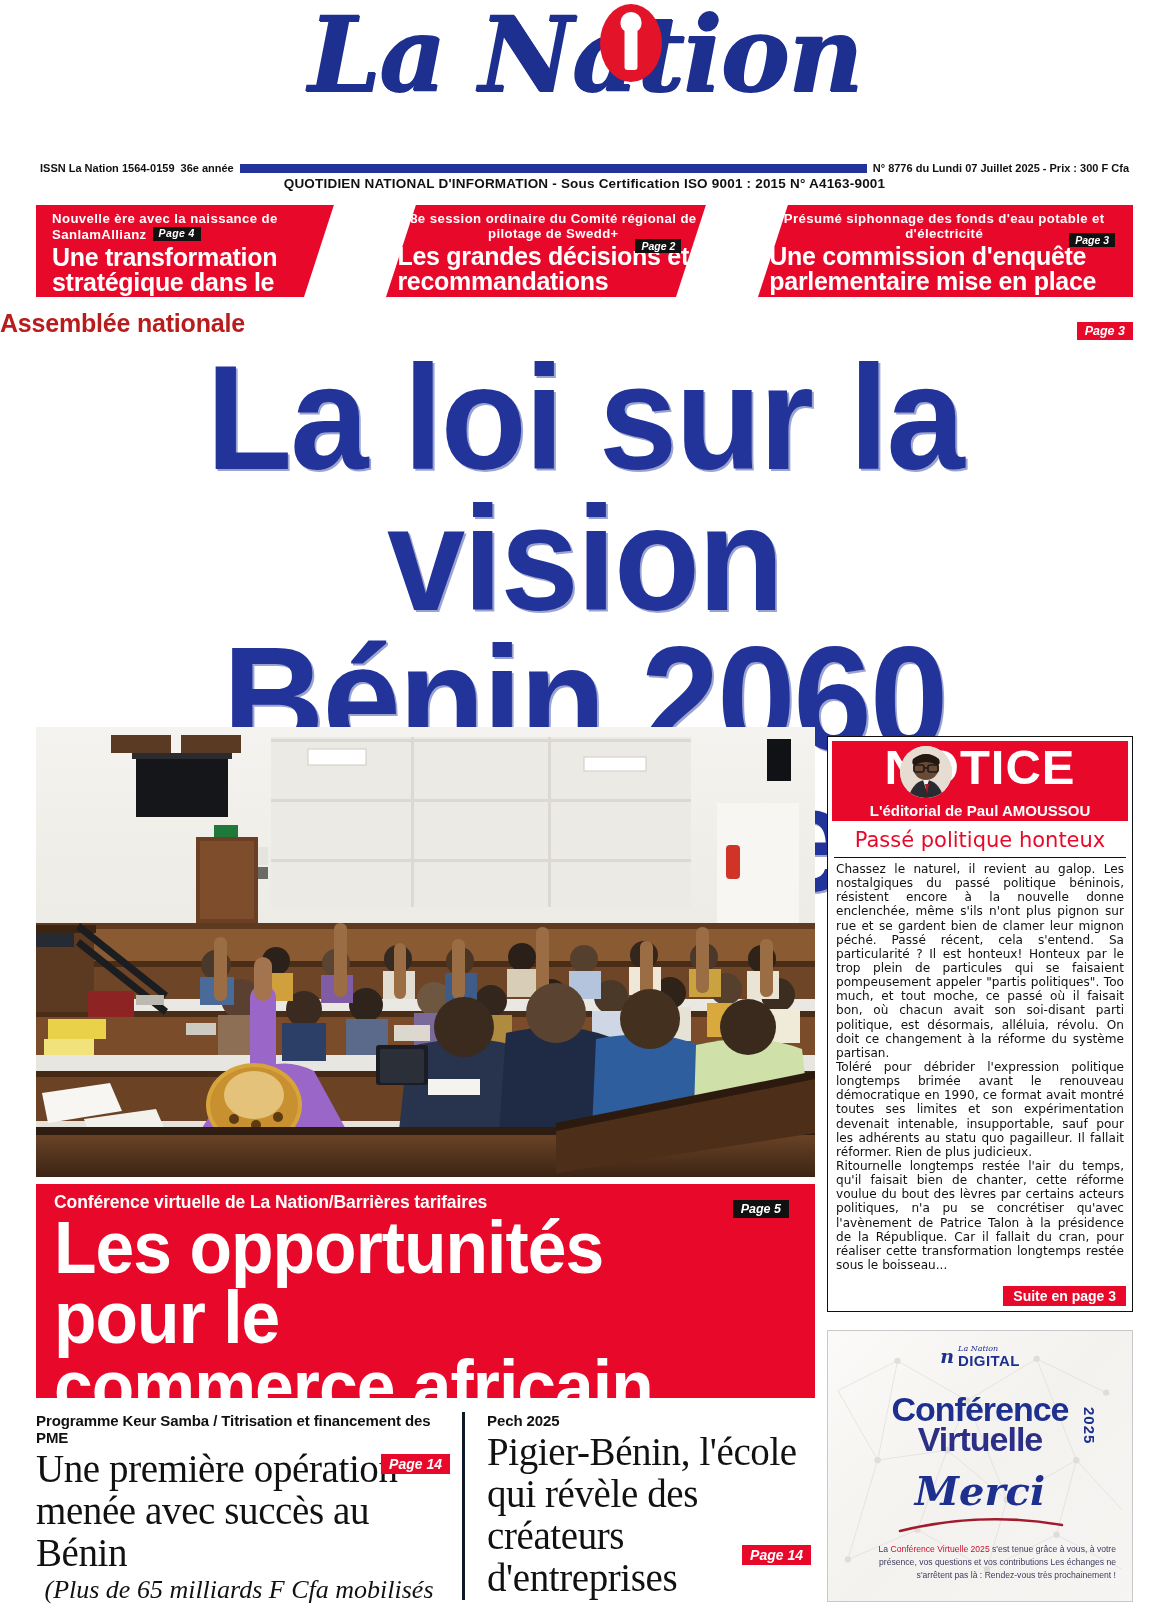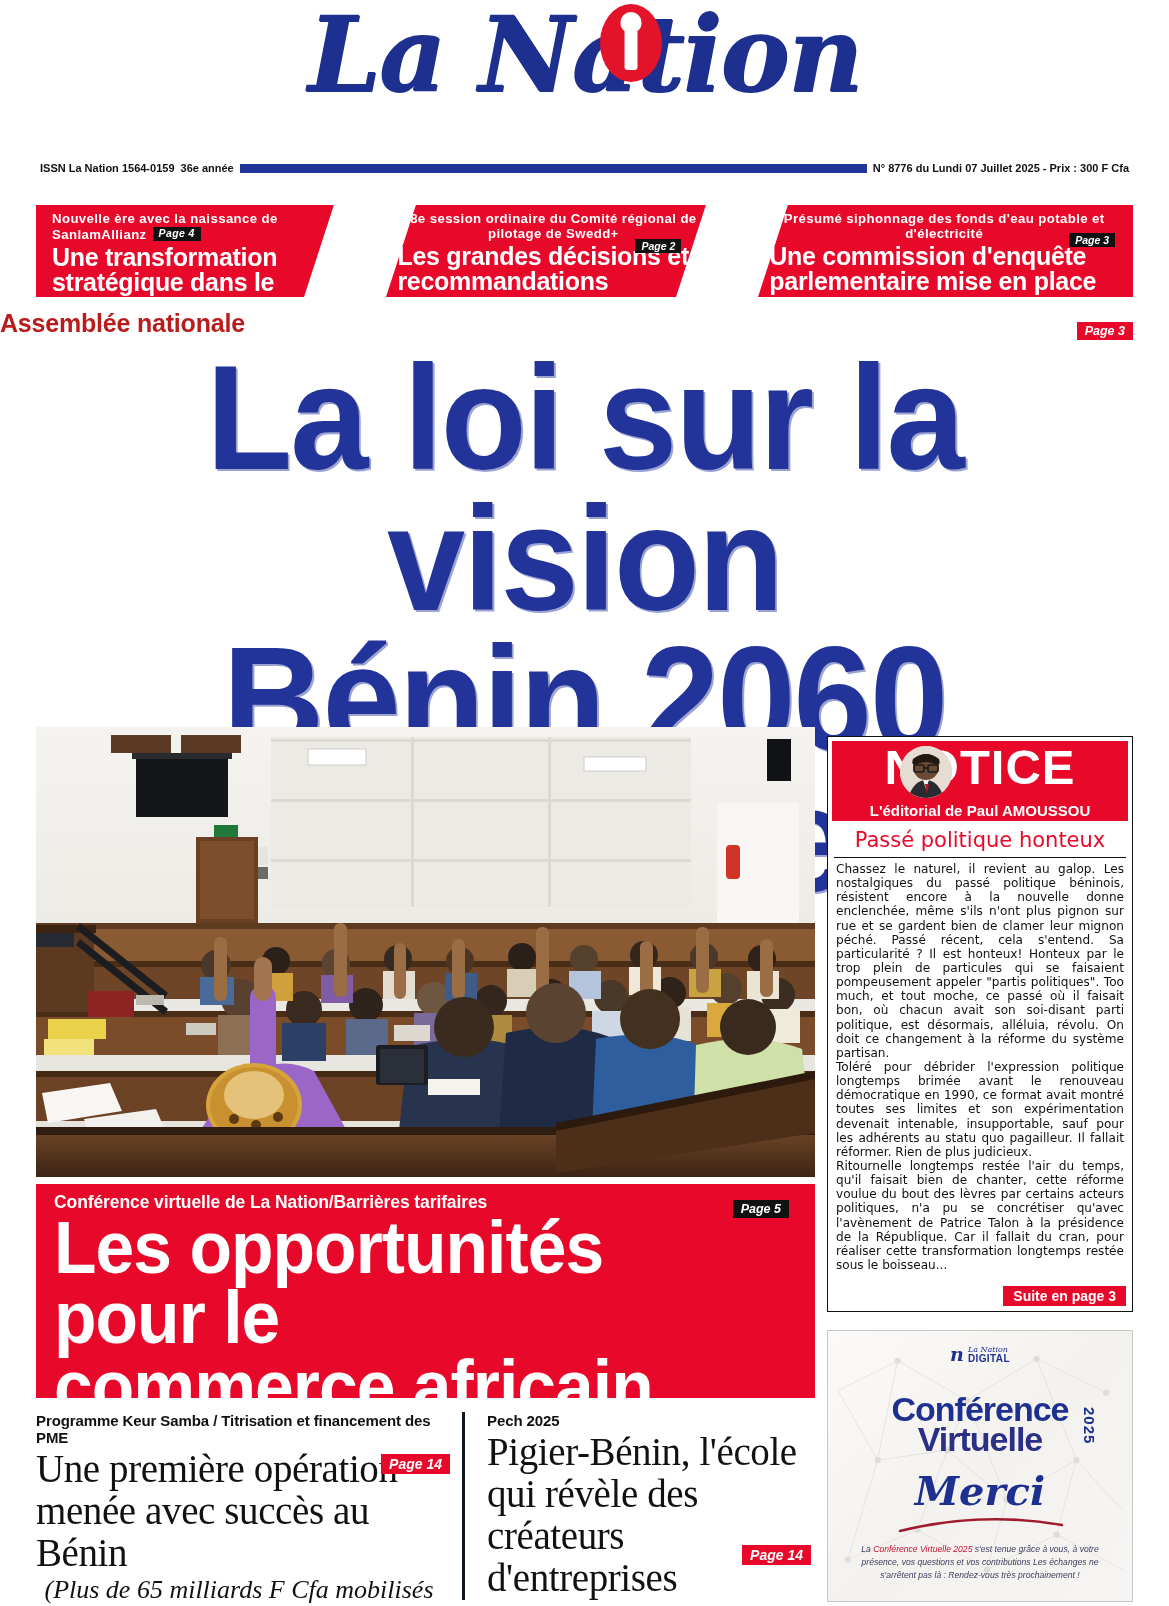--- a/index.html
+++ b/index.html
@@ -253,21 +253,21 @@
   .ad-logo-mark {
     font-family: "DejaVu Serif", serif; font-weight: 700; font-style: italic;
     font-size: 19px; color: #1d2f8f; line-height: 1;
   }
   .ad-logo-txt { text-align: left; line-height: 1; }
   .ad-logo-txt .l1 {
     font-family: "DejaVu Serif", serif; font-style: italic;
     font-size: 8px; color: #1d2f8f; display: block;
   }
   .ad-logo-txt .l2 {
-    font-size: 10px; font-weight: 700; color: #1d2f8f; display: block; letter-spacing: 0.4px;
+    font-size: 15px; font-weight: 700; color: #1d2f8f; display: block; letter-spacing: 0.4px;
   }
   .ad-conf {
     position: absolute; left: 0; right: 0; top: 62px; text-align: center;
   }
   .ad-conf .l1 {
     font-size: 34px; font-weight: 700; line-height: 0.95;
     color: #1d2f8f; letter-spacing: -1px;
   }
   .ad-conf .l2 {
     font-size: 34px; font-weight: 700; line-height: 0.95;
@@ -281,22 +281,22 @@
   .ad-merci {
     position: absolute; left: 0; right: 0; top: 140px; text-align: center;
     font-family: "DejaVu Serif", serif; font-style: italic; font-weight: 700;
     font-size: 40px; color: #1d2f8f; line-height: 1;
   }
   .ad-swoosh {
     position: absolute; left: 70px; top: 186px; width: 166px; height: 16px;
   }
   .ad-note {
     position: absolute; left: 16px; right: 16px; top: 212px;
-    text-align: center; font-size: 8.6px; line-height: 1.5;
-    font-style: italic; color: #3b3b5c;
+    text-align: right; font-size: 8.6px; line-height: 1.5;
+    color: #3b3b5c;
   }
   .ad-note .red { color: #c8102e; }
 </style>
 </head>
 <body>
 
 <div class="page">
 
   <div class="masthead">
     <div class="logo-wrap">
@@ -305,20 +305,21 @@
     <div class="logo-dot"></div>
   </div>
 
   <div class="issn-row">
     <span>ISSN La Nation 1564-0159</span>
     <span>36e année</span>
     <span class="issn-rule"></span>
     <span>N° 8776 du Lundi 07 Juillet  2025 - Prix : 300 F Cfa</span>
   </div>
 
+  <div class="tagline">QUOTIDIEN  NATIONAL  D'INFORMATION - Sous Certification ISO 9001 : 2015 N° A4163-9001</div>
 
   <div class="teasers">
     <div class="teaser t1">
       <div class="teaser-kicker">
         <span>Nouvelle ère avec la naissance de SanlamAllianz</span><span class="pagetag-dark">Page 4</span>
       </div>
       <div class="teaser-title">Une transformation stratégique dans le paysage de l'assurance</div>
     </div>
     <div class="teaser t2">
       <div class="teaser-kicker">8e session ordinaire du Comité régional de pilotage de Swedd+</div>

